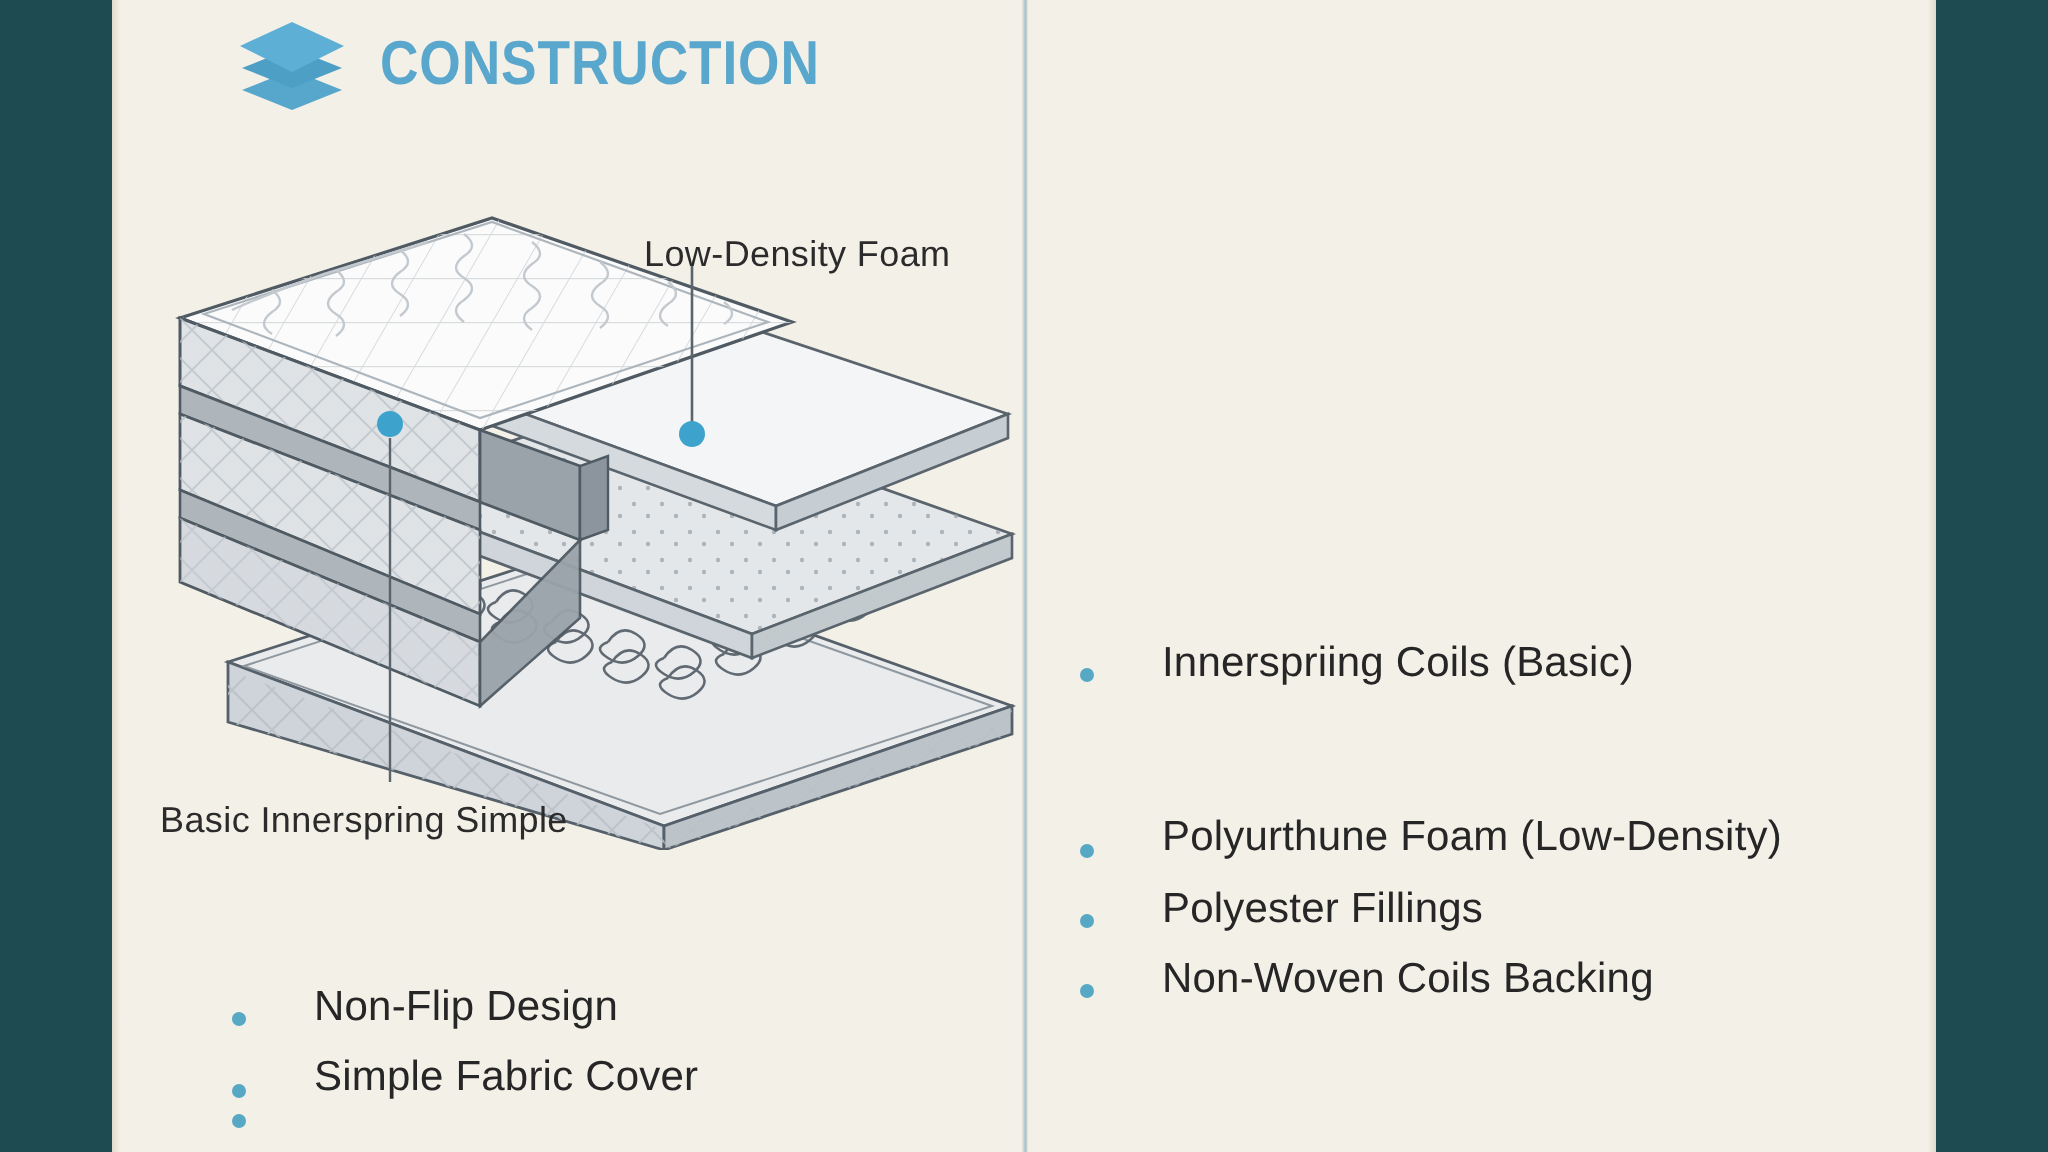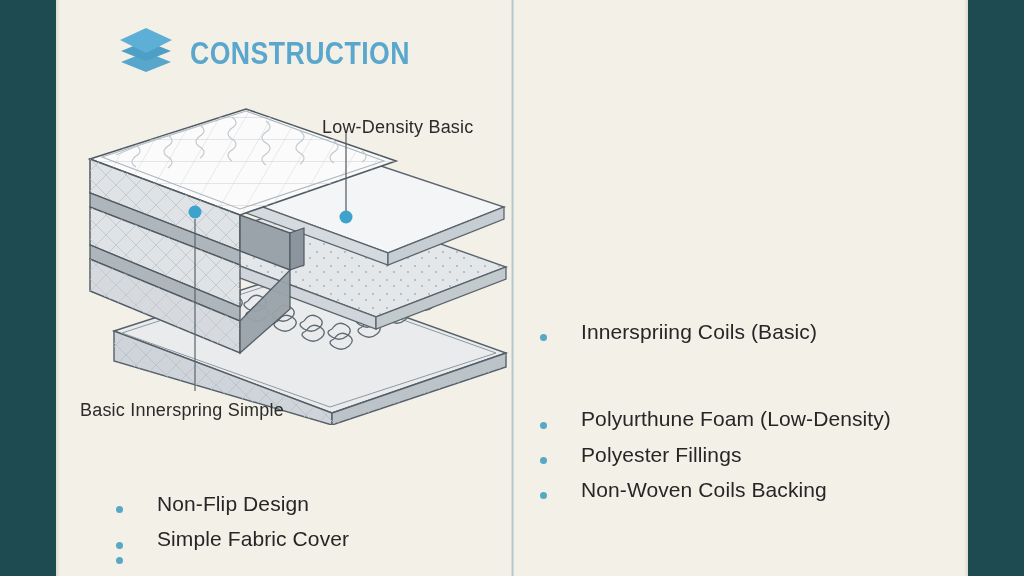--- a/index.html
+++ b/index.html
@@ -57,23 +57,23 @@
     left: 455px;
     top: 0;
     width: 3px;
     height: 576px;
     background: linear-gradient(to right, #eceadf 0%, #b9cdd2 40%, #a9c3ca 60%, #eceadf 100%);
   }
 
   
   .header {
     position: absolute;
-    top: 24px;
+    top: 8px;
     display: flex;
-    align-items: flex-end;
+    align-items: center;
     height: 48px;
   }
   .header-left  { left: 62px; }
   .header-right { left: 482px; }
 
   .head-title {
     font-family: "Liberation Sans Narrow", "Liberation Sans", sans-serif;
     font-weight: bold;
     font-size: 31px;
     letter-spacing: 0.5px;
@@ -269,21 +269,21 @@
 
         <polygon points="164,226 164,258 214,214 214,175" fill="#9ba3aa" stroke="#4f5a63" stroke-width="1.3" opacity="0.95"></polygon>
 
         <line x1="270" y1="38" x2="270" y2="118" stroke="#5a646d" stroke-width="1.3"></line>
         <circle cx="270" cy="122" r="6.5" fill="#3da3cc"></circle>
 
         <circle cx="119" cy="117" r="6.5" fill="#3da3cc"></circle>
         <line x1="119" y1="124" x2="119" y2="296" stroke="#5a646d" stroke-width="1.2"></line>
       </svg>
 
-      <span class="callout-label label-foam">Low-Density Basic</span>
+      <span class="callout-label label-foam">Low-Density Foam</span>
       <span class="callout-label label-coils">Basic Innerspring Simple</span>
     </div>
 
     <div class="bullets bullets-left">
       <div class="bullet-row">
         <span class="dot"></span>
         <span class="bullet-text">Non-Flip Design</span>
       </div>
       <div class="bullet-row">
         <span class="dot"></span>

